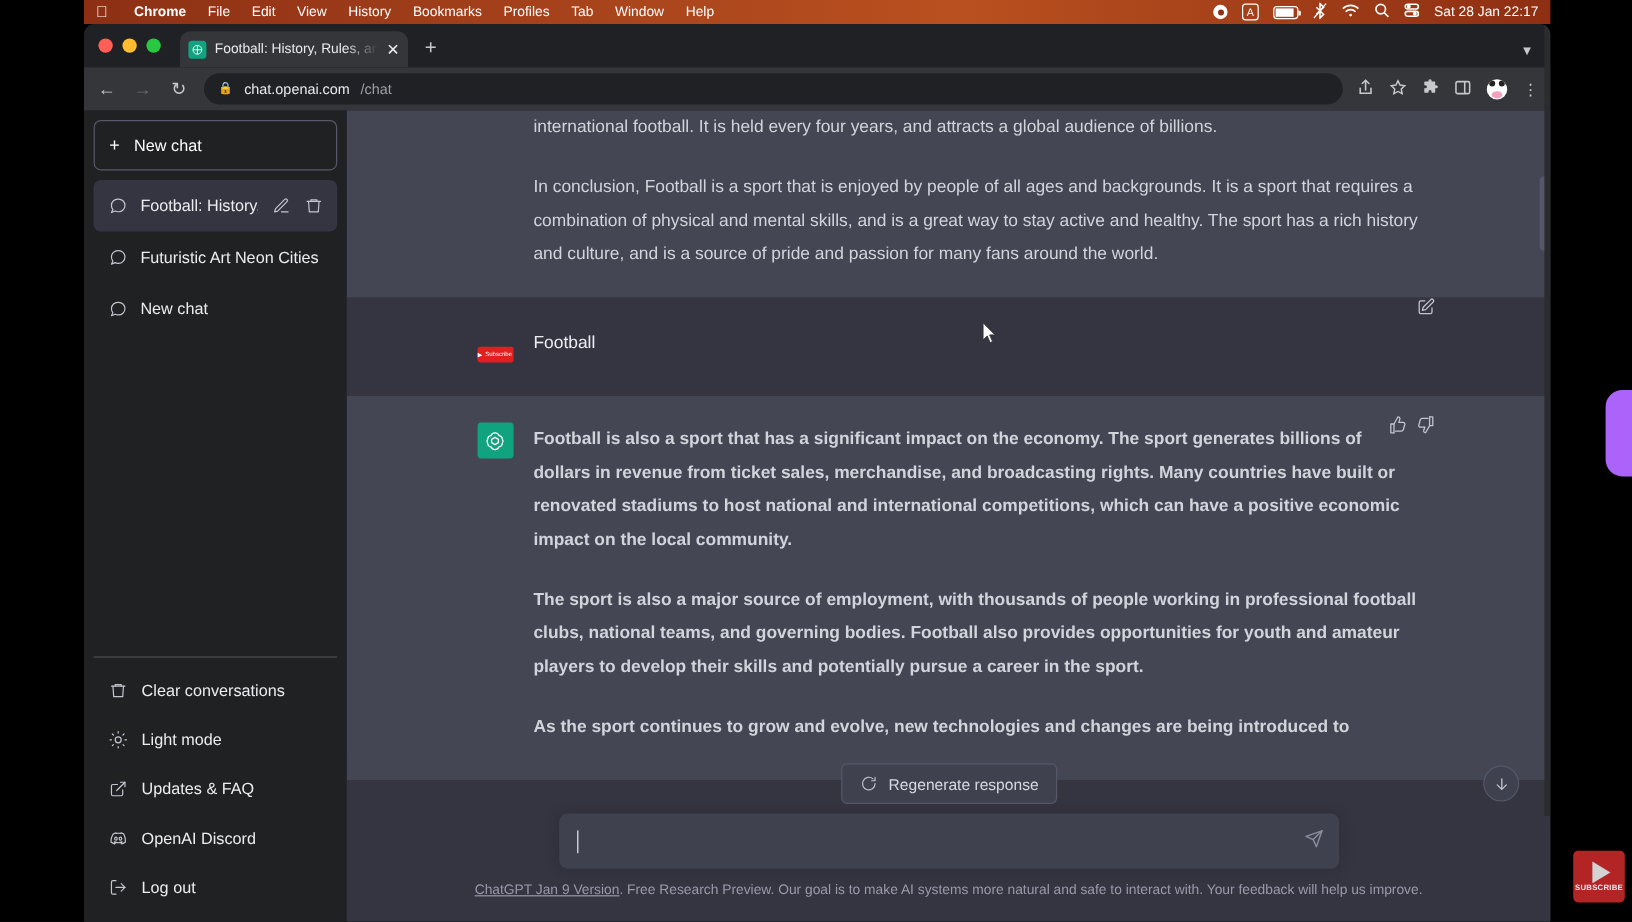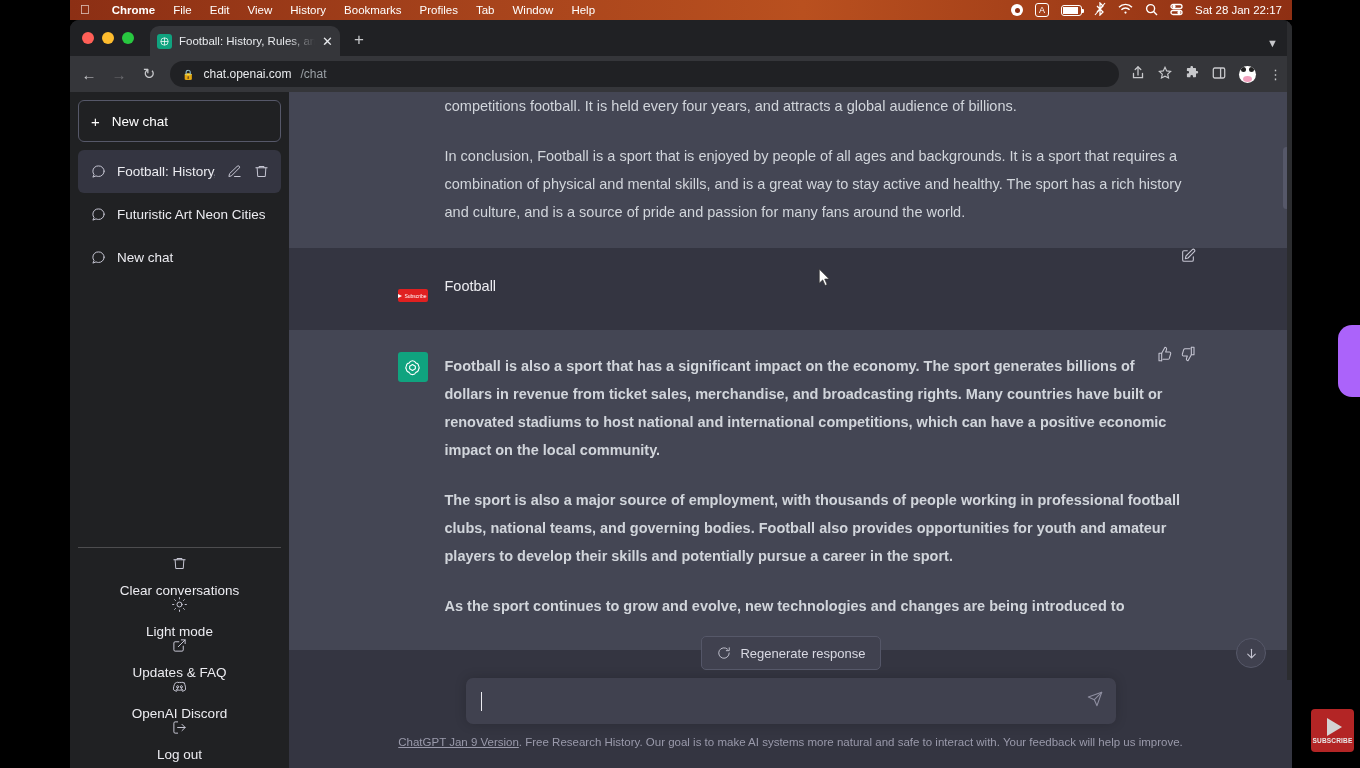--- a/index.html
+++ b/index.html
@@ -83,21 +83,21 @@
     border-radius:6px; color:#ececf1; font-size:13.5px; white-space:nowrap; overflow:hidden;
   }
   .convo.active { background:#343541; }
   .convo .ctitle { flex:1; overflow:hidden; }
   .convo .acts { display:flex; gap:11px; color:#c5c5d2; }
   .ic { width:16px; height:16px; flex:none; display:inline-flex; align-items:center; justify-content:center; color:#c5c5d2;}
   .ic svg { width:15px; height:15px; stroke:currentColor; fill:none; stroke-width:1.6; stroke-linecap:round; stroke-linejoin:round;}
   .sb-spacer { flex:1; }
   .sb-foot { border-top:1px solid #4d4d4f; padding-top:7px; }
   .sb-item { display:flex; align-items:center; gap:12px; height:41px; padding:0 12px;
-             color:#ececf1; font-size:13.5px; border-radius:6px;flex-direction:column; }
+             color:#ececf1; font-size:13.5px; border-radius:6px; }
 
   
   .chatwrap { flex:1; position:relative; background:#343541; overflow:hidden; }
   .thread { position:absolute; inset:0 0 85px 0; overflow:hidden; }
   .row { display:flex; justify-content:center; padding:0; }
   .row.bot { background:#444654; }
   .row.user { background:#343541; }
   .row-inner { width:786px; display:flex; gap:17px; padding:22px 0; position:relative; }
   .avatar { width:30px;height:30px;border-radius:3px;flex:none; }
   .avatar.bot { background:#10a37f; display:flex;align-items:center;justify-content:center;}
@@ -389,21 +389,21 @@
       </div>
     </aside>
 
     <main class="chatwrap">
       <div class="thread">
 
         <div class="row bot">
           <div class="row-inner" style="padding-top:0;">
             <div class="avatar" style="visibility:hidden"></div>
             <div class="msg">
-              <p>competitions football. It is held every four years, and attracts a global audience of billions.</p>
+              <p>international football. It is held every four years, and attracts a global audience of billions.</p>
               <p>In conclusion, Football is a sport that is enjoyed by people of all ages and backgrounds. It is a sport that requires a combination of physical and mental skills, and is a great way to stay active and healthy. The sport has a rich history and culture, and is a source of pride and passion for many fans around the world.</p>
             </div>
           </div>
         </div>
 
         <div class="row user">
           <div class="row-inner" style="padding:24px 0 28px 0;">
             <div class="avatar user">
               <span class="sub-badge">
                 <span class="tri"></span>
@@ -481,21 +481,21 @@
           <span class="input-fill" placeholder=""></span>
           <span class="send">
             <svg viewBox="0 0 24 24" fill="none" stroke="currentColor" stroke-width="1.7" stroke-linecap="round" stroke-linejoin="round">
                 <path d="M22 2L11 13"></path>
                 <path d="M22 2l-7 20-4-9-9-4z"></path>
               </svg>
           </span>
         </div>
 
         <div class="footnote">
-          <a href="#">ChatGPT Jan 9 Version</a><span>. Free Research History. Our goal is to make AI systems more natural and safe to interact with. Your feedback will help us improve.</span>
+          <a href="#">ChatGPT Jan 9 Version</a><span>. Free Research Preview. Our goal is to make AI systems more natural and safe to interact with. Your feedback will help us improve.</span>
         </div>
       </div>
     </main>
   </div>
 
   <div class="win-scroll"></div>
 </div>
 
 <div class="purple-pill"></div>
 <div class="yt-sub">

